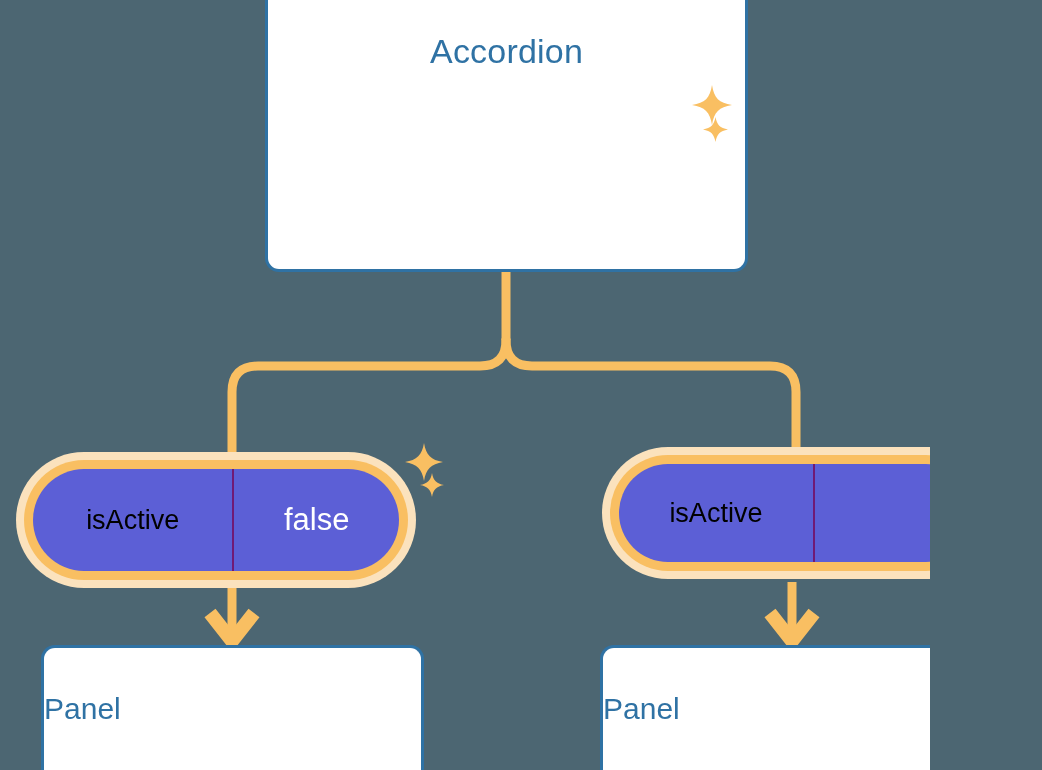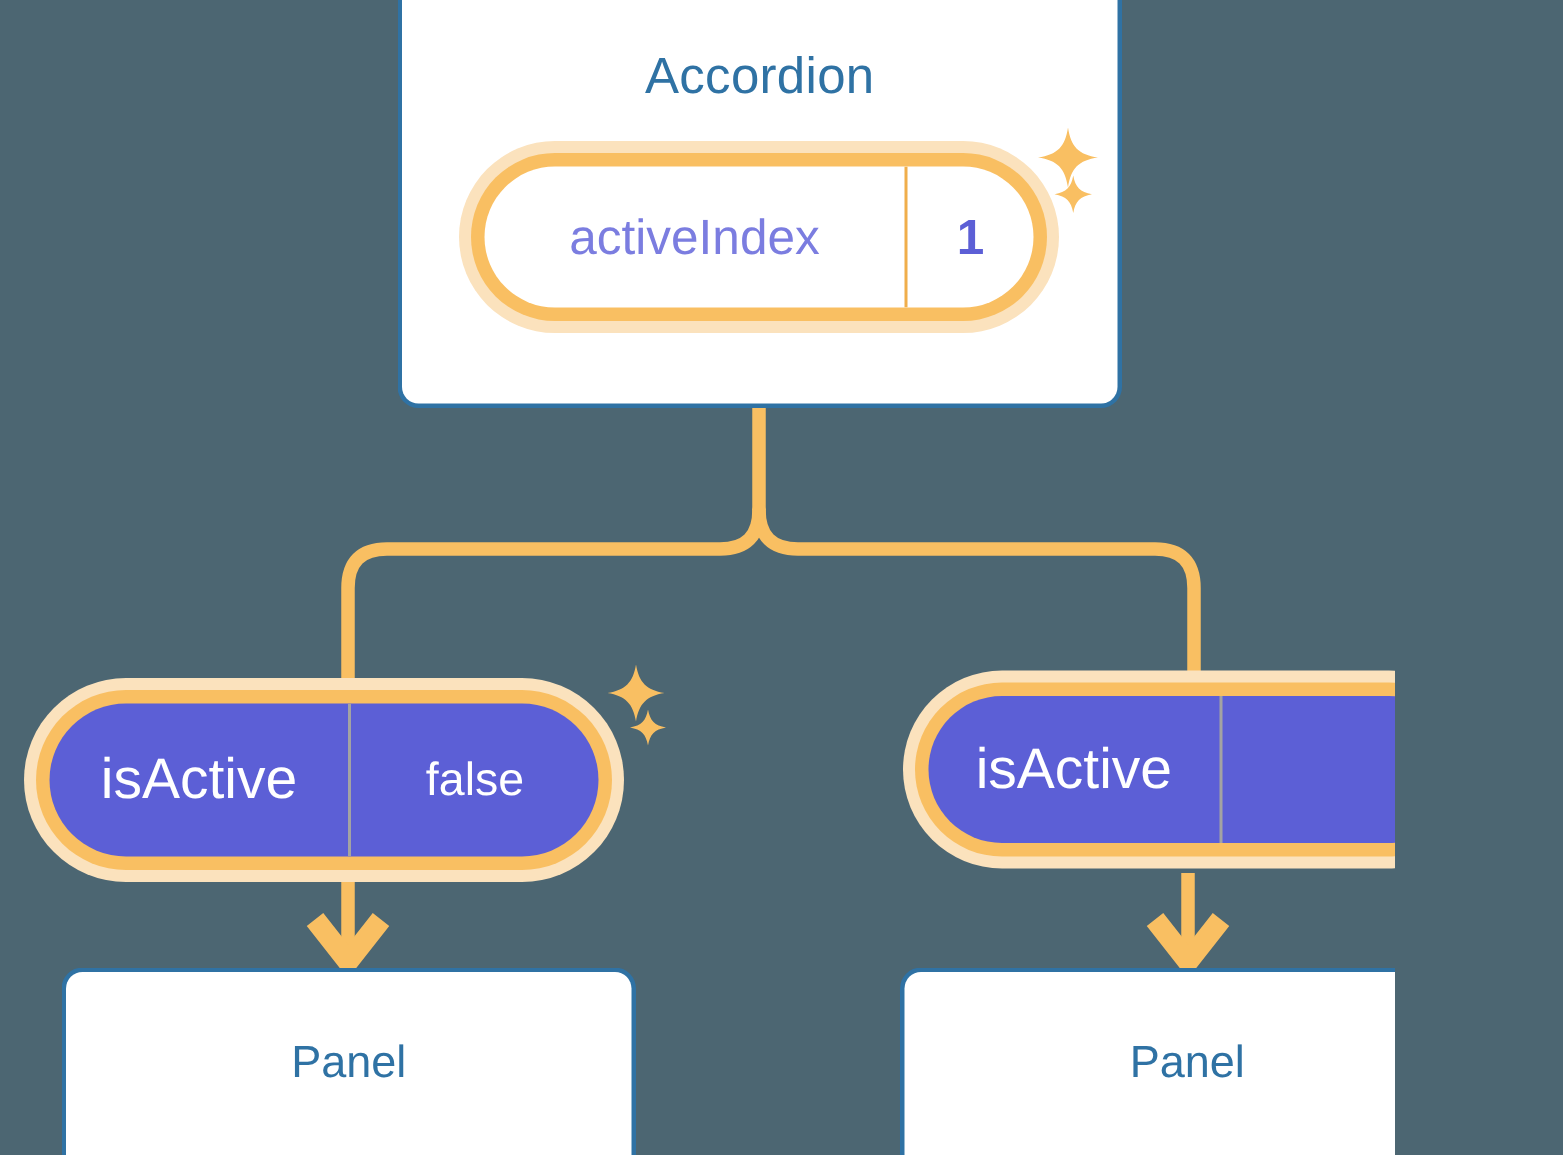--- a/index.html
+++ b/index.html
@@ -69,21 +69,21 @@
     border-bottom-left-radius: 0;
     border-bottom-right-radius: 0;
   }
   #panel-left  { left: 41px;  top: 645px; }
   #panel-right { left: 600px; top: 645px; }
   .panel-label {
     position: absolute;
     left: 0;
     right: 0;
     top: 44px;
-    text-align: center;
+    text-align: left;
     color: #2f72a4;
     font-size: 30px;
   }
 
   
   .pill-wrap {
     position: absolute;
   }
   
   .pill-glow {
@@ -137,23 +137,23 @@
     flex: 1 1 auto;
     color: #5c5fd6;
     font-size: 33px;
     font-weight: bold;
   }
 
   
   .pill-state .pill-body { background: #5c5fd6; }
   .pill-state .pill-key {
     flex: 0 0 55%;
-    color: #ffffff;
-    font-size: 38px;
-    border-right: 2px solid #a3a3a3;
+    color: #000000;
+    font-size: 27px;
+    border-right: 2px solid #701a75;
   }
   .pill-state .pill-val {
     flex: 1 1 auto;
     color: #ffffff;
     font-size: 31px;
     font-weight: normal;
   }
   #pill-left  { left: 16px;  top: 452px; width: 400px; height: 136px; }
   #pill-right { left: 602px; top: 447px; width: 390px; height: 132px; }
 
@@ -180,28 +180,20 @@
     <path d="M 210 613 L 232 641 L 254 613" stroke="#f9bf62" stroke-width="14" fill="none" stroke-linecap="butt" stroke-linejoin="miter"></path>
 
     <path d="M 792 582 L 792 643" stroke="#f9bf62" stroke-width="9" fill="none"></path>
     <path d="M 770 613 L 792 641 L 814 613" stroke="#f9bf62" stroke-width="14" fill="none" stroke-linecap="butt" stroke-linejoin="miter"></path>
   </svg>
 
   <div class="card" id="accordion-card">
     <div class="card-title">Accordion</div>
   </div>
 
-  <div class="pill-wrap" id="pill-top">
-    <div class="pill-glow"></div>
-    <div class="pill-ring"></div>
-    <div class="pill-body">
-      <div class="pill-key">activeIndex</div>
-      <div class="pill-val">1</div>
-    </div>
-  </div>
 
   <div class="sparkle" style="left:691px; top:84px;">
     <svg width="42" height="42" viewBox="0 0 42 42">
       <path d="M21 1 C23 14 28 19 41 21 C28 23 23 28 21 41 C19 28 14 23 1 21 C14 19 19 14 21 1 Z" fill="#f9bf62"></path>
     </svg>
   </div>
   <div class="sparkle" style="left:702px; top:116px;">
     <svg width="27" height="27" viewBox="0 0 27 27">
       <path d="M13.5 1 C15 9 18 12 26 13.5 C18 15 15 18 13.5 26 C12 18 9 15 1 13.5 C9 12 12 9 13.5 1 Z" fill="#f9bf62"></path>
     </svg>

